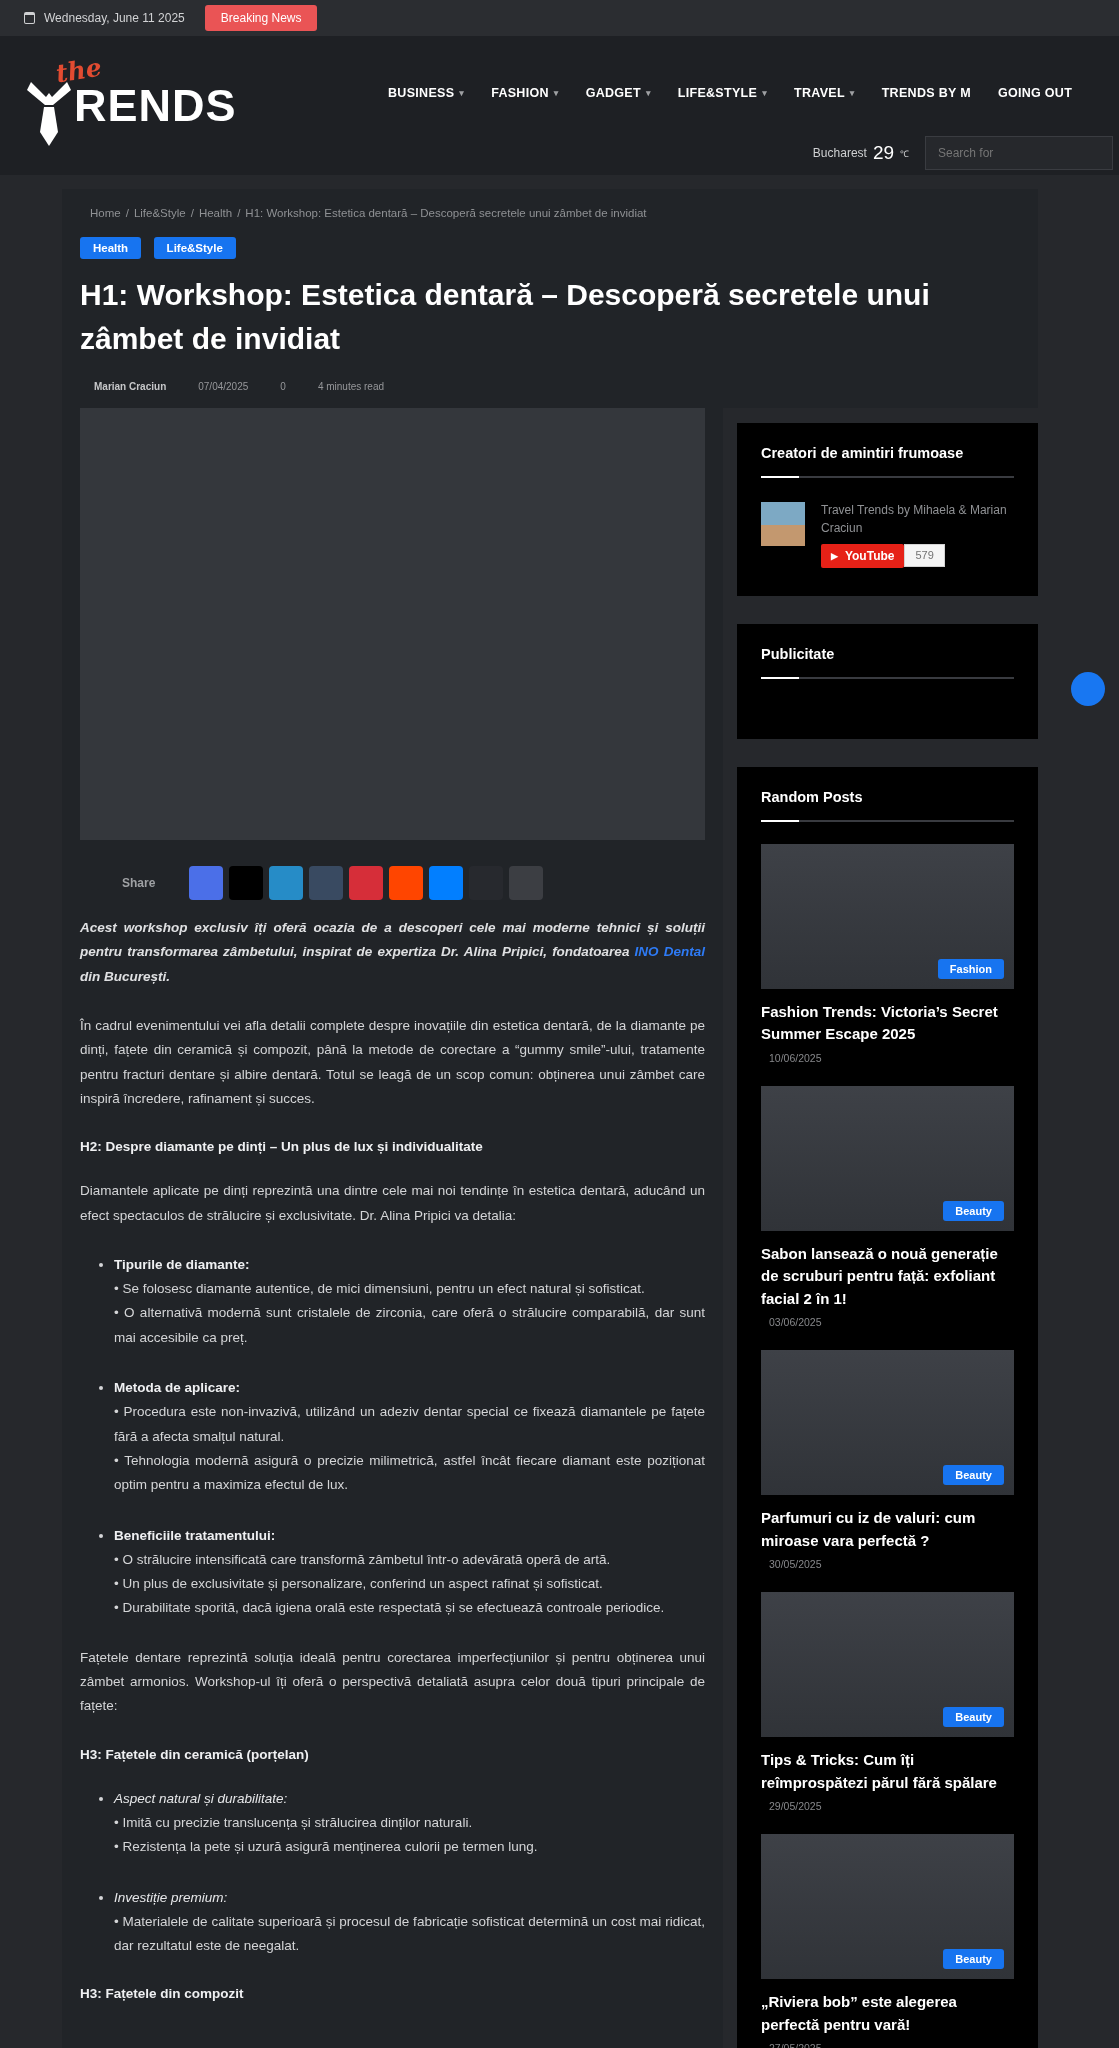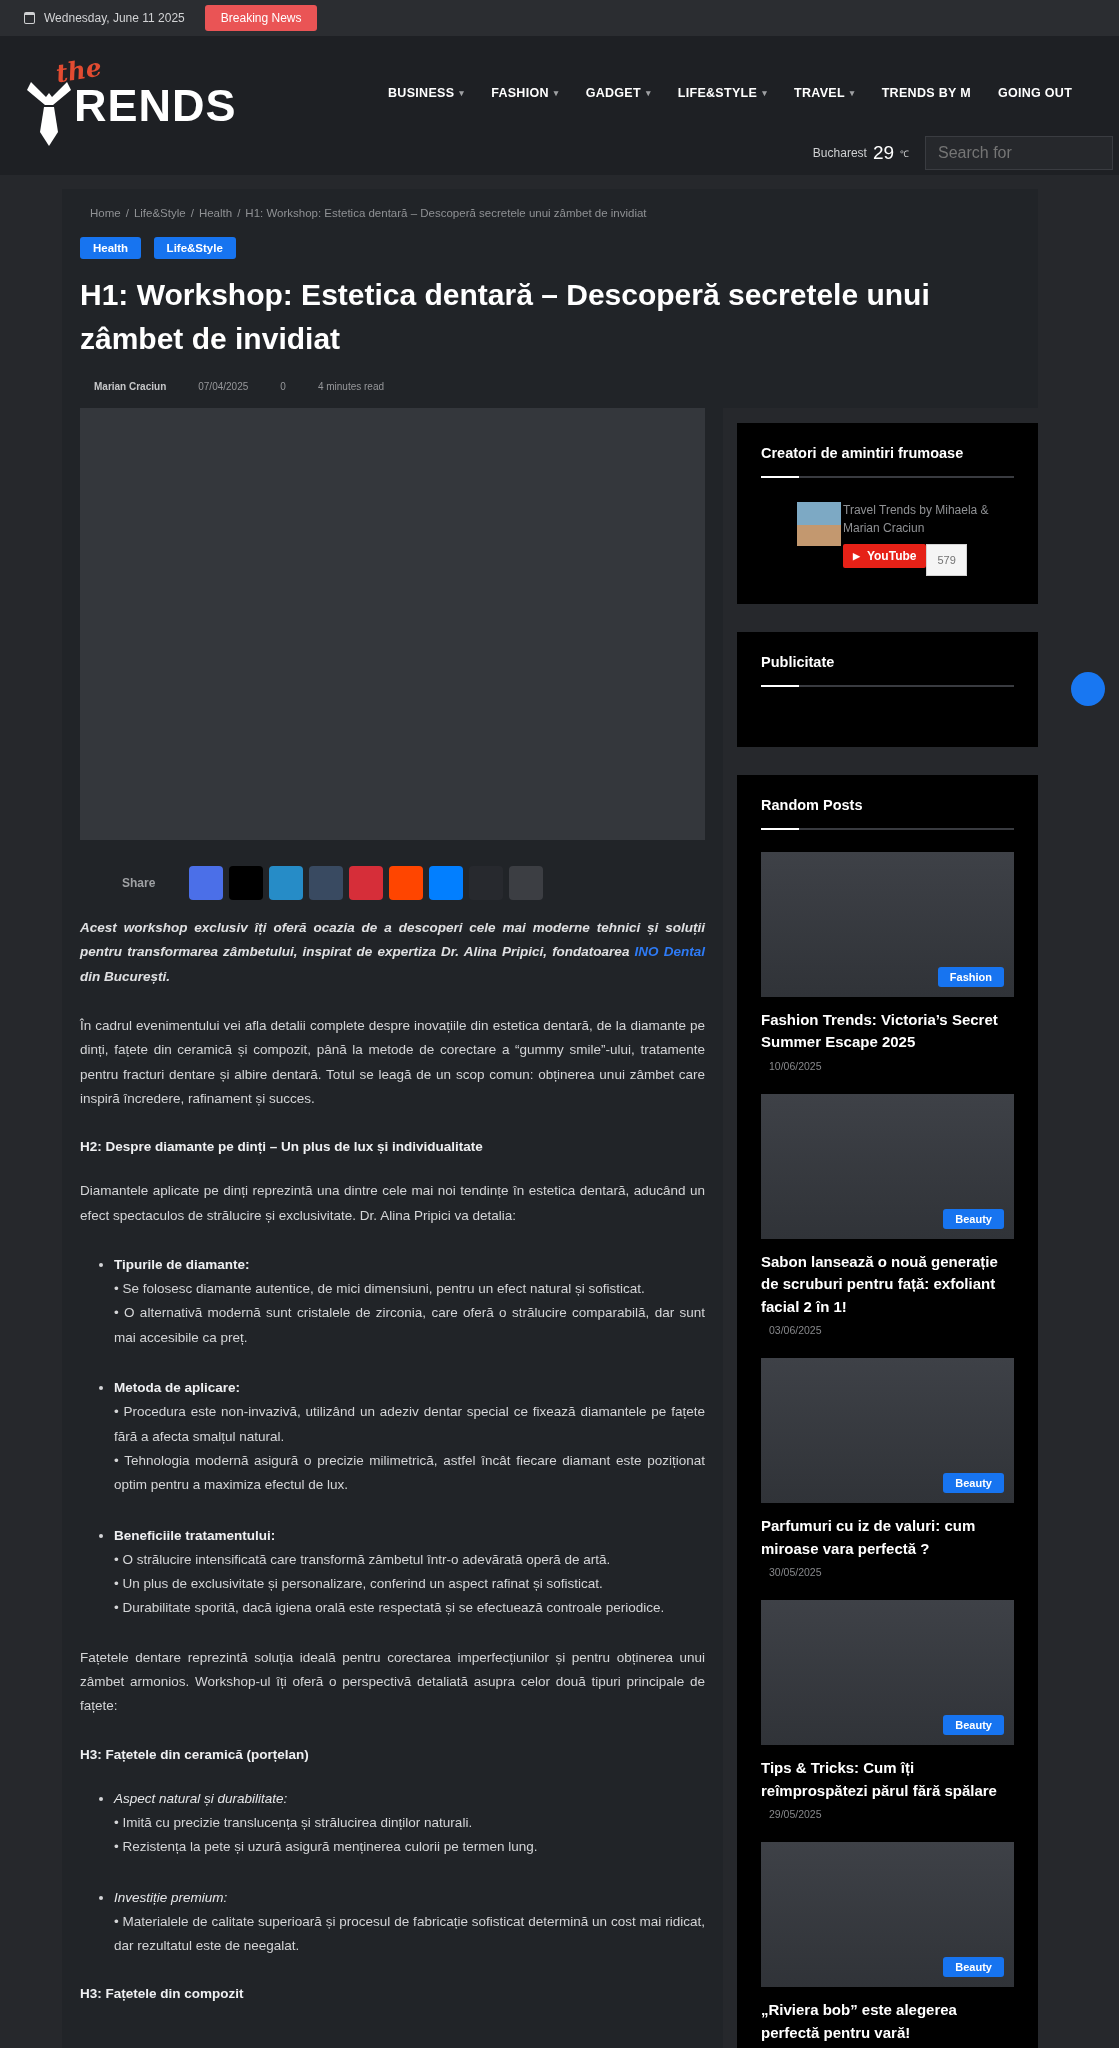--- a/index.html
+++ b/index.html
@@ -21,21 +21,21 @@
   .tie{position:absolute;left:2px;top:24px;width:46px;height:70px;fill:#fff;}
   .logo-rest{position:absolute;left:50px;top:22px;font-size:45px;font-weight:800;color:#fff;letter-spacing:1px;}
   .nav{position:absolute;left:388px;top:50px;display:flex;gap:27px;align-items:center;}
   .nav-item{font-size:12.5px;font-weight:700;color:#fff;letter-spacing:.3px;cursor:pointer;white-space:nowrap;}
   .caret{font-size:9px;color:#9fa0a3;margin-left:5px;vertical-align:1px;}
   .hdr-right{position:absolute;right:6px;top:100px;display:flex;align-items:center;gap:16px;}
   .weather{display:flex;align-items:center;gap:6px;}
   .w-city{font-size:12px;color:#cfd0d2;}
   .w-temp{font-size:19px;color:#fff;}
   .w-unit{font-size:9px;color:#cfd0d2;}
-  .search{width:188px;height:32px;background:#26282c;border:1px solid #3a3c41;color:#9b9c9f;font-size:16px;padding:16px 12px;outline:none;font-family:"Liberation Sans",sans-serif;}
+  .search{width:188px;height:32px;background:#26282c;border:1px solid #3a3c41;color:#9b9c9f;font-size:12px;padding:16px 12px;outline:none;font-family:"Liberation Sans",sans-serif;}
   
   .content{width:976px;margin-left:62px;margin-top:14px;}
   .art-head{background:#212428;padding:16px 18px 14px;}
   .breadcrumb{font-size:11.5px;color:#8f9194;margin:2px 0 18px 10px;}
   .breadcrumb a{color:#8f9194;text-decoration:none;cursor:pointer;}
   .bc-sep{margin:0 5px;}
   .badge{display:inline-block;background:#1774f0;color:#fff;font-size:11.5px;font-weight:700;padding:5px 13px;border-radius:3px;margin-right:8px;cursor:pointer;}
   .page-title{font-size:30px;font-weight:700;color:#fff;line-height:1.47;margin:14px 0 0;}
   .meta{display:flex;gap:32px;font-size:10px;color:#96979a;margin:20px 0 2px 14px;align-items:center;}
   .meta .author{color:#c6c7c9;font-weight:700;}
@@ -54,27 +54,27 @@
   .body-ul li{font-size:13.5px;line-height:1.8;color:#d4d5d7;text-align:justify;margin-bottom:26px;}
   .body-ul li:last-child{margin-bottom:4px;}
   .head-b{font-weight:700;color:#eff0f2;}
   .head-i{font-style:italic;color:#e6e7e9;}
   
   .sidebar{width:301px;margin-top:15px;}
   .widget{background:#000000;padding:22px 24px 28px;margin-bottom:28px;}
   .w-title{font-size:14.5px;font-weight:700;color:#fff;}
   .w-line{margin-top:15px;height:2px;background:#393b40;position:relative;}
   .w-line::before{content:"";position:absolute;left:0;top:0;width:38px;height:2px;background:#fff;}
-  .yt-row{display:flex;gap:2px;margin-top:24px;margin-left:36px;}
+  .yt-row{display:flex;gap:16px;margin-top:24px;}
   .yt-thumb{width:44px;height:44px;flex:none;background:linear-gradient(180deg,#7da9c4 52%,#c3986f 52%);cursor:pointer;}
   .yt-channel{font-size:12px;color:#8f9194;line-height:1.45;}
   .yt-row2{display:flex;margin-top:7px;}
   .yt-btn{background:#e62117;color:#fff;font-size:12px;font-weight:700;height:24px;display:flex;align-items:center;gap:7px;padding:0 10px;border-radius:2px;cursor:pointer;}
   .play-ic{font-size:9px;}
-  .yt-count{height:32px;background:#f5f5f5;border:1px solid #d3d3d3;color:#737373;font-size:11px;display:flex;align-items:center;padding:0 10px;}
+  .yt-count{height:23px;background:#f5f5f5;border:1px solid #d3d3d3;color:#737373;font-size:11px;display:flex;align-items:center;padding:0 10px;}
   .ads-space{height:32px;}
   .post{margin-top:22px;}
   .post-img{height:145px;background:linear-gradient(180deg,#3e4147,#303338);position:relative;cursor:pointer;}
   .post-badge{position:absolute;right:10px;bottom:10px;background:#1774f0;color:#fff;font-size:11px;font-weight:600;padding:4px 12px;border-radius:3px;cursor:pointer;}
   .post-title{font-size:15px;font-weight:700;color:#fff;line-height:1.5;margin-top:12px;cursor:pointer;}
   .post-date{font-size:10.5px;color:#87888b;margin-top:6px;padding-left:8px;}
   
   .fab{position:absolute;left:1071px;top:672px;width:34px;height:34px;border-radius:50%;background:#1877f2;cursor:pointer;}
 </style>
 </head>

